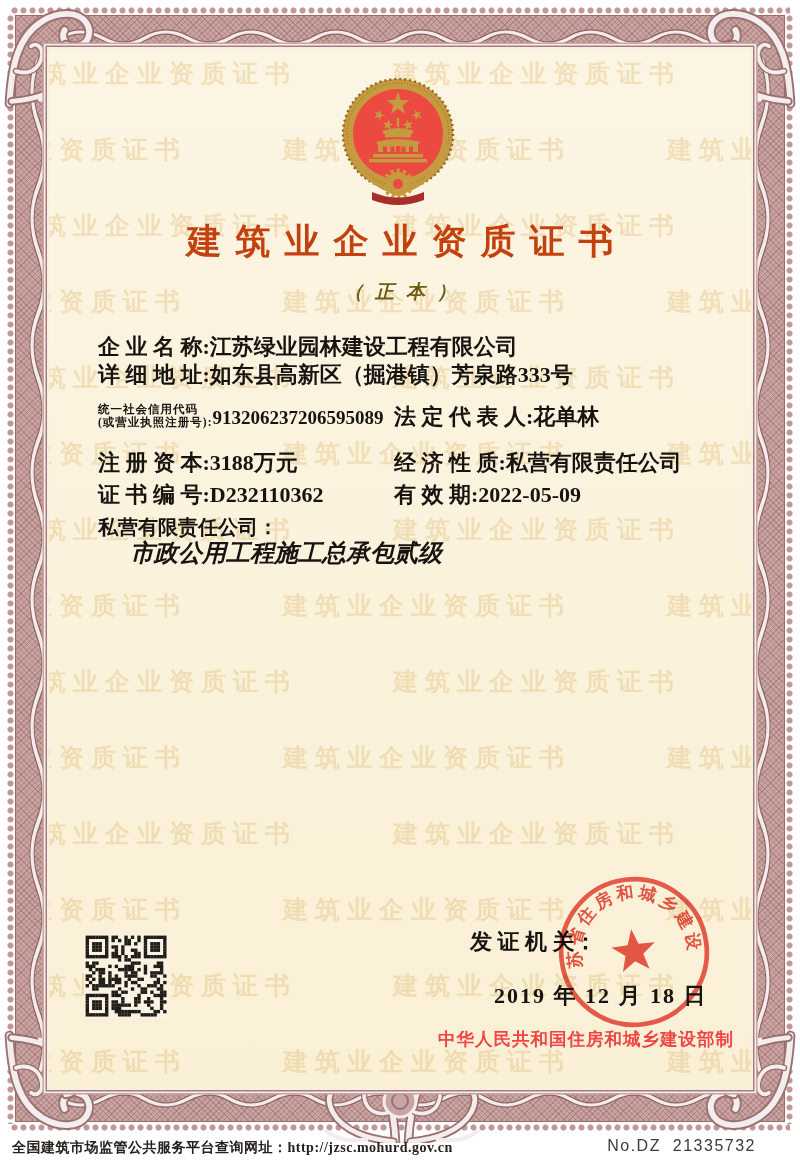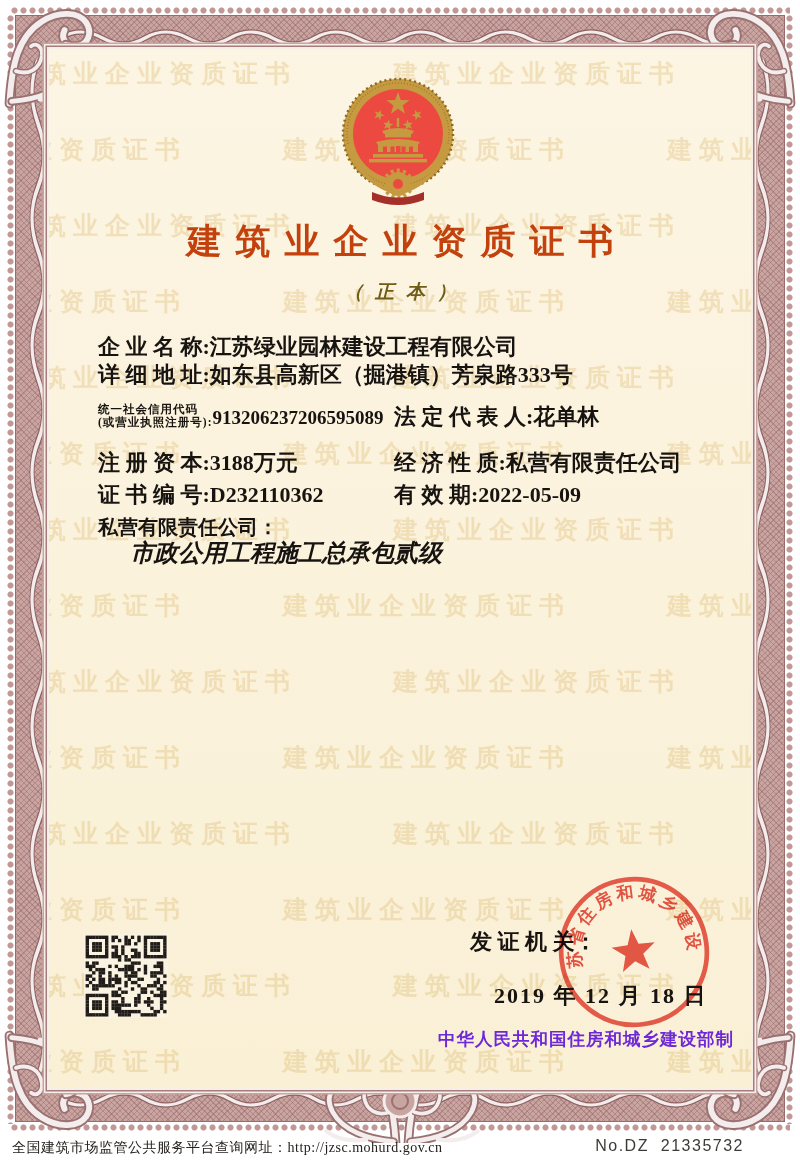--- a/index.html
+++ b/index.html
@@ -67,28 +67,28 @@
   .code-val{font-size:19px;letter-spacing:0;}
 
   
   .issuer-label{position:absolute;left:470px;top:927px;font-size:22px;font-weight:900;
     color:#171310;white-space:nowrap;}
   .seal{position:absolute;left:556px;top:874px;width:156px;height:156px;
     transform:rotate(-7deg);opacity:.93;mix-blend-mode:multiply;}
   .date-line{position:absolute;left:494px;top:981px;font-size:22px;font-weight:700;
     letter-spacing:2px;color:#171310;white-space:pre;}
   .ministry{position:absolute;left:438px;top:1027px;font-size:17.5px;font-weight:900;
-    letter-spacing:1px;color:#6d28d9;white-space:nowrap;}
+    letter-spacing:1px;color:#ef4444;white-space:nowrap;}
 
   #qr{position:absolute;left:84px;top:934px;width:84px;height:84px;background:#faf3e1;}
 
   
-  .footer-left{position:absolute;left:12px;top:1139px;font-size:14px;font-weight:400;
+  .footer-left{position:absolute;left:12px;top:1139px;font-size:14px;font-weight:700;
     color:#24211e;letter-spacing:.5px;white-space:nowrap;}
-  .footer-right{position:absolute;right:56px;top:1137px;font-size:16px;color:#3d3b38;
+  .footer-right{position:absolute;right:44px;top:1137px;font-size:16px;color:#3d3b38;
     letter-spacing:1.5px;white-space:pre;font-family:"Liberation Sans","DejaVu Sans",sans-serif;}
 </style>
 </head>
 <body>
 
 <div class="page">
 
   <div class="pearls top"></div>
   <div class="pearls bottom"></div>
   <div class="pearls left"></div>

